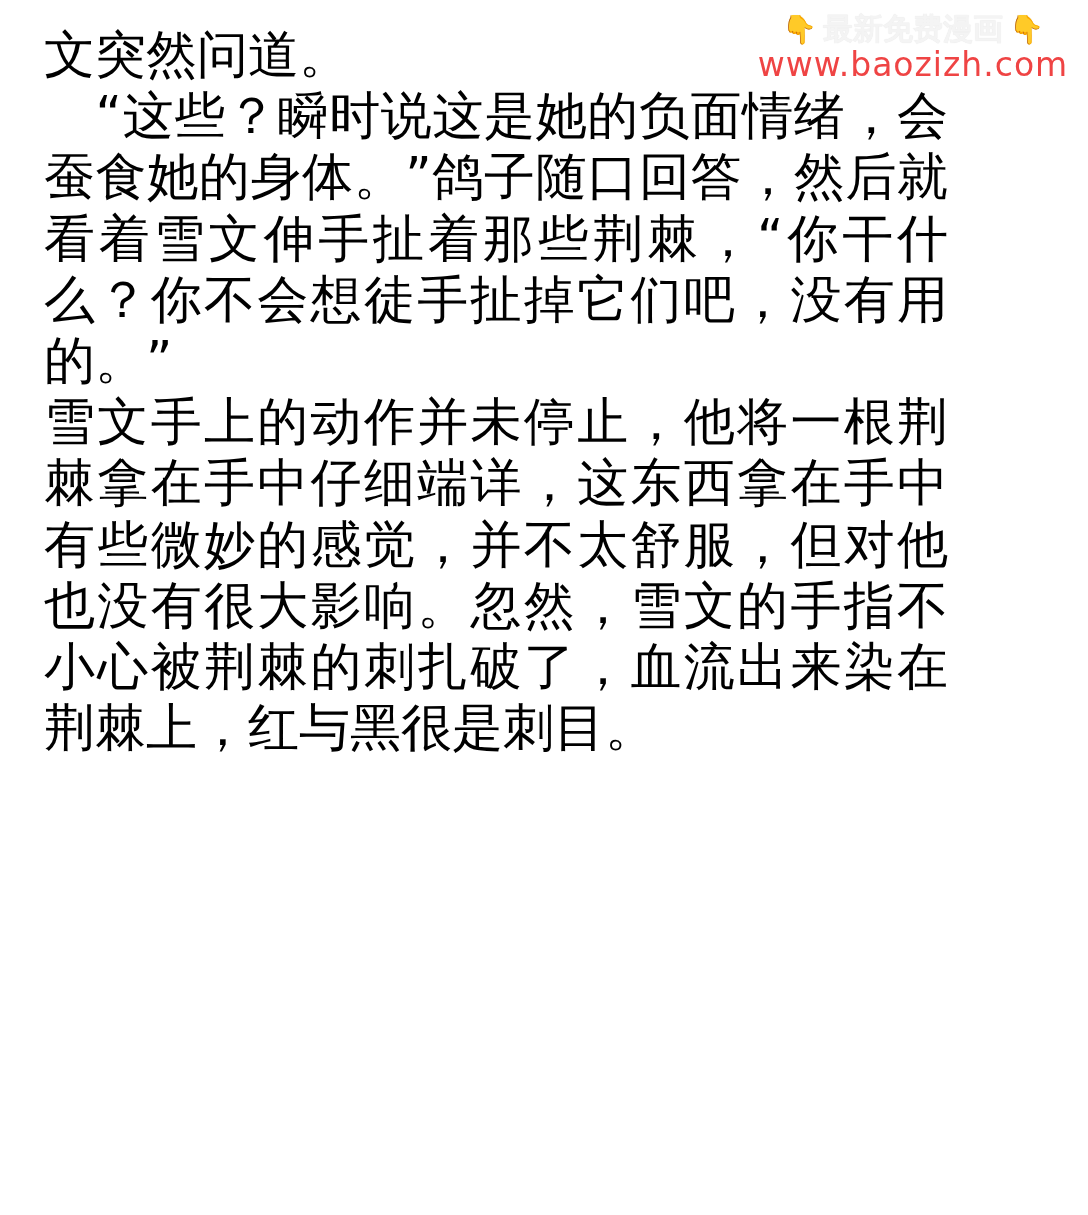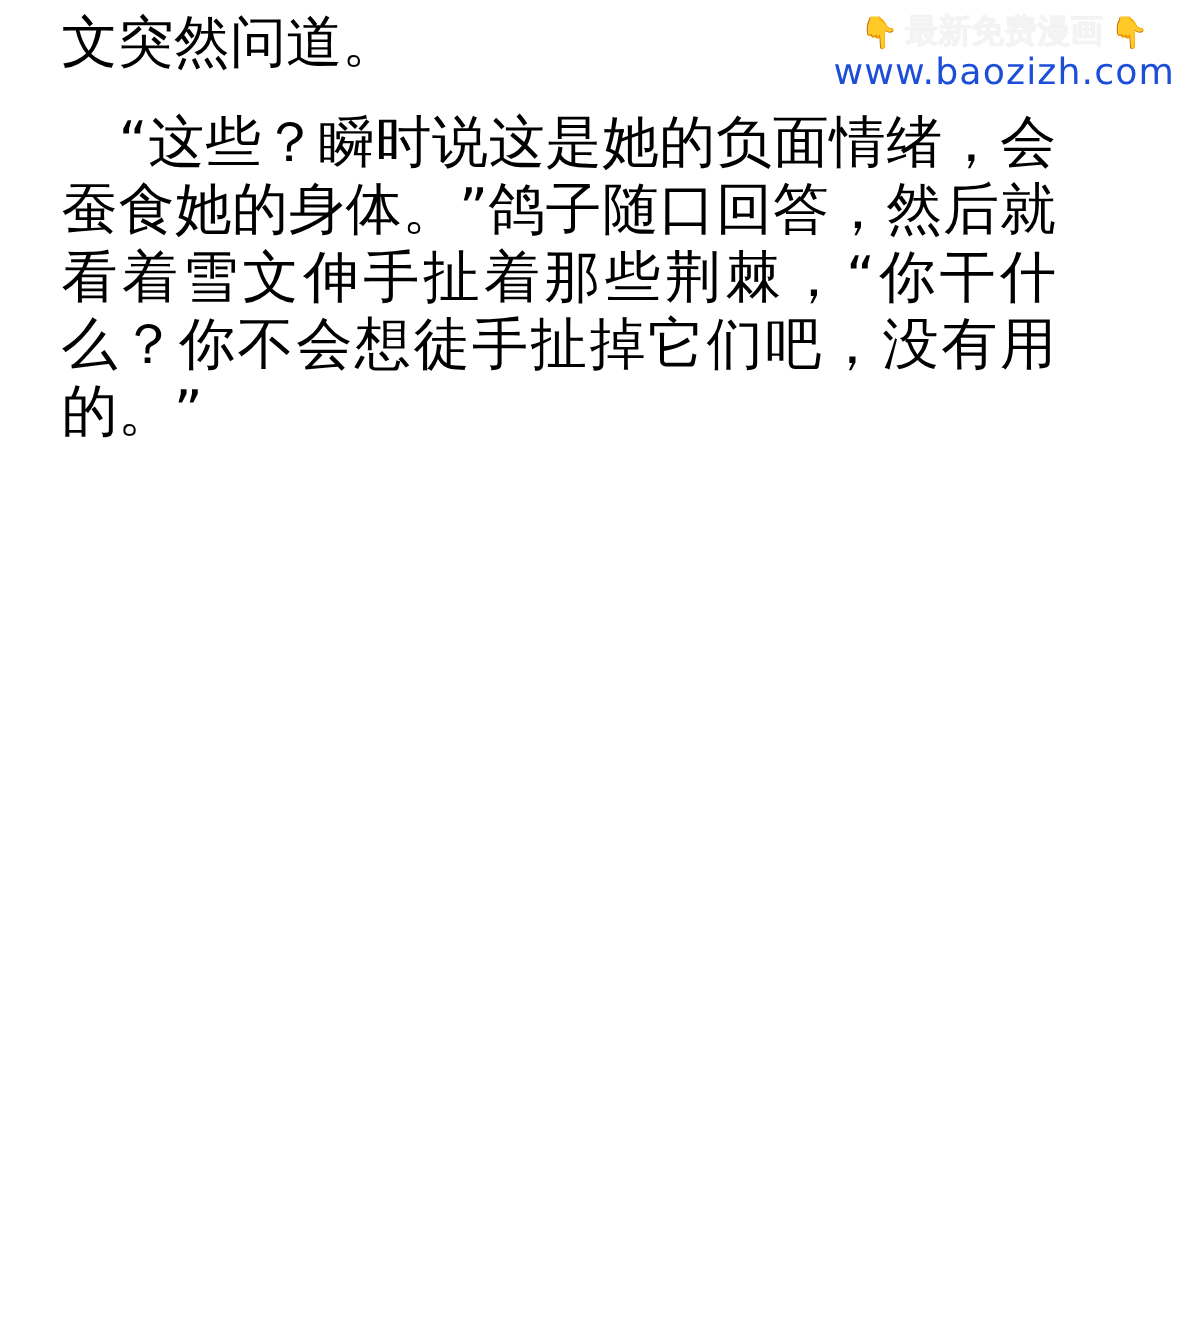--- a/index.html
+++ b/index.html
@@ -41,61 +41,61 @@
   }
   .wm-hand {
     font-size: 28px;
     color: #ffd04b;
     transform: translateY(1px);
   }
   .wm-url {
     margin-top: 4px;
     font-size: 33px;
     line-height: 1;
-    color: #1d4ed8;
+    color: #ef4444;
     letter-spacing: 1px;
     font-family: "DejaVu Sans", "Liberation Sans", sans-serif;
     font-weight: 400;
   }
 
   
   .page {
     position: absolute;
-    left: 12px;
+    left: 0;
     top: 0;
     width: 978px;
-    padding: 8px 30px 0 44px;
+    padding: 24px 30px 0 44px;
     box-sizing: border-box;
   }
   .para {
     font-size: 51px;
     line-height: 1.20;
     color: #000000;
     letter-spacing: 0px;
     text-align: justify;
     text-justify: inter-character;
     margin: 0 0 0 0;
     font-family: "DejaVu Sans", "Liberation Sans", sans-serif;
     font-weight: 400;
     white-space: pre-wrap;
     word-break: break-all;
   }
   .para.indent {
     text-indent: 0;
-    margin-top: 30px;
   }
 </style>
 </head>
 <body>
 
 <div class="watermark">
   <div class="wm-banner">
     <span class="wm-hand">👇</span>
     <span class="wm-text">最新免费漫画</span>
     <span class="wm-hand">👇</span>
   </div>
   <div class="wm-url">www.baozizh.com</div>
 </div>
 
 <div class="page">
   <p class="para">文突然问道。</p>
   <p class="para indent">　“这些？瞬时说这是她的负面情绪，会蚕食她的身体。”鸽子随口回答，然后就看着雪文伸手扯着那些荆棘，“你干什么？你不会想徒手扯掉它们吧，没有用的。”</p>
+  <p class="para">雪文手上的动作并未停止，他将一根荆棘拿在手中仔细端详，这东西拿在手中有些微妙的感觉，并不太舒服，但对他也没有很大影响。忽然，雪文的手指不小心被荆棘的刺扎破了，血流出来染在荆棘上，红与黑很是刺目。</p>
 </div>
 
 </body></html>

